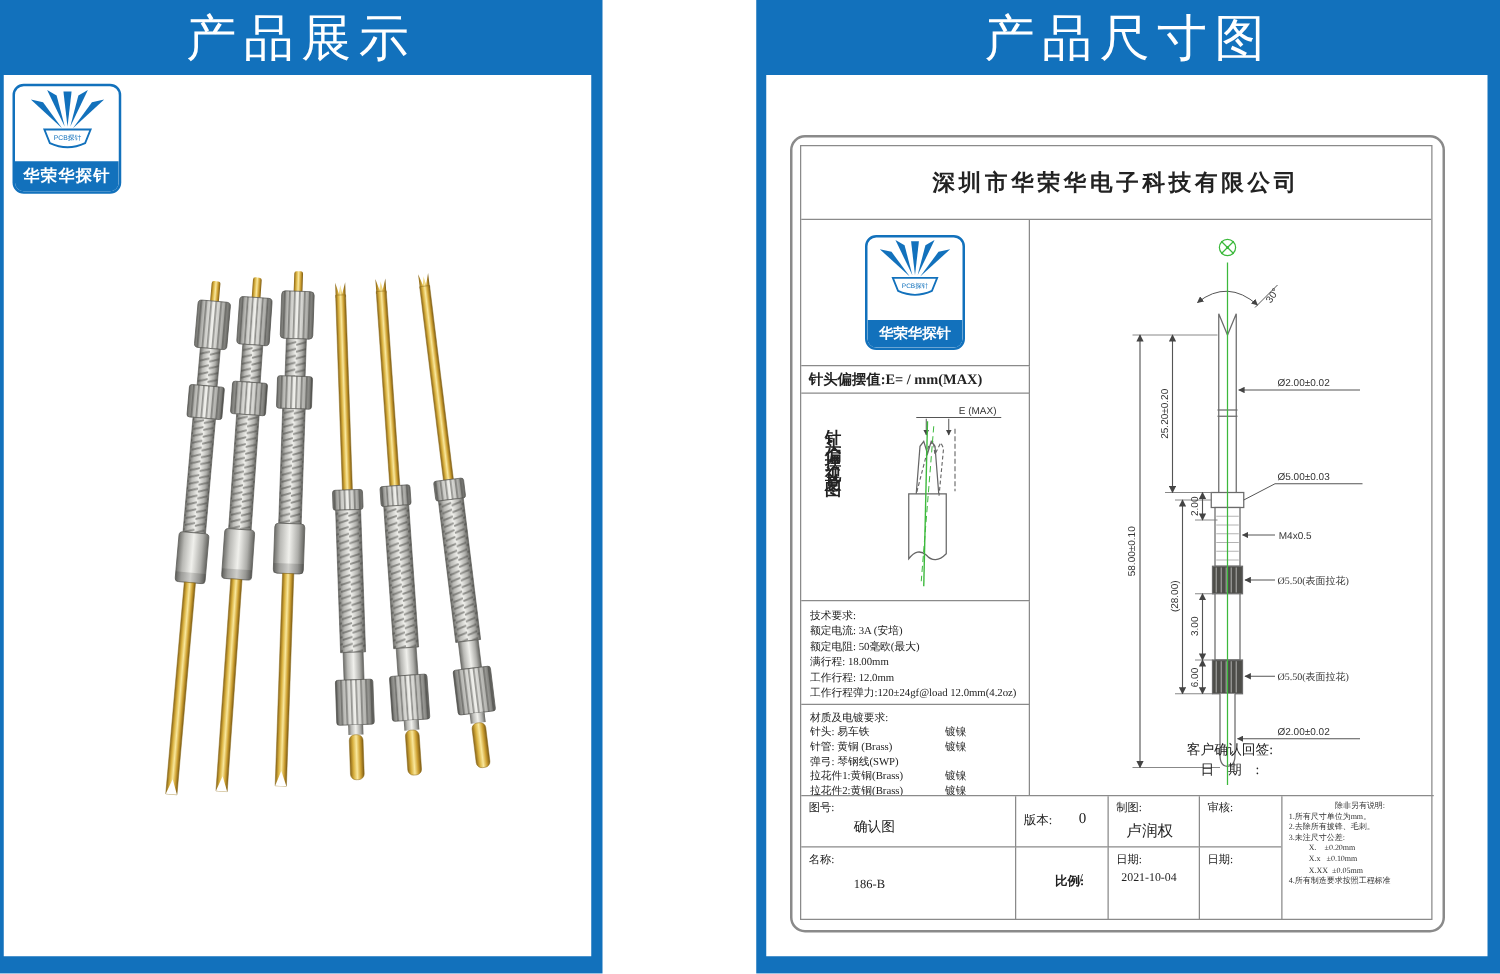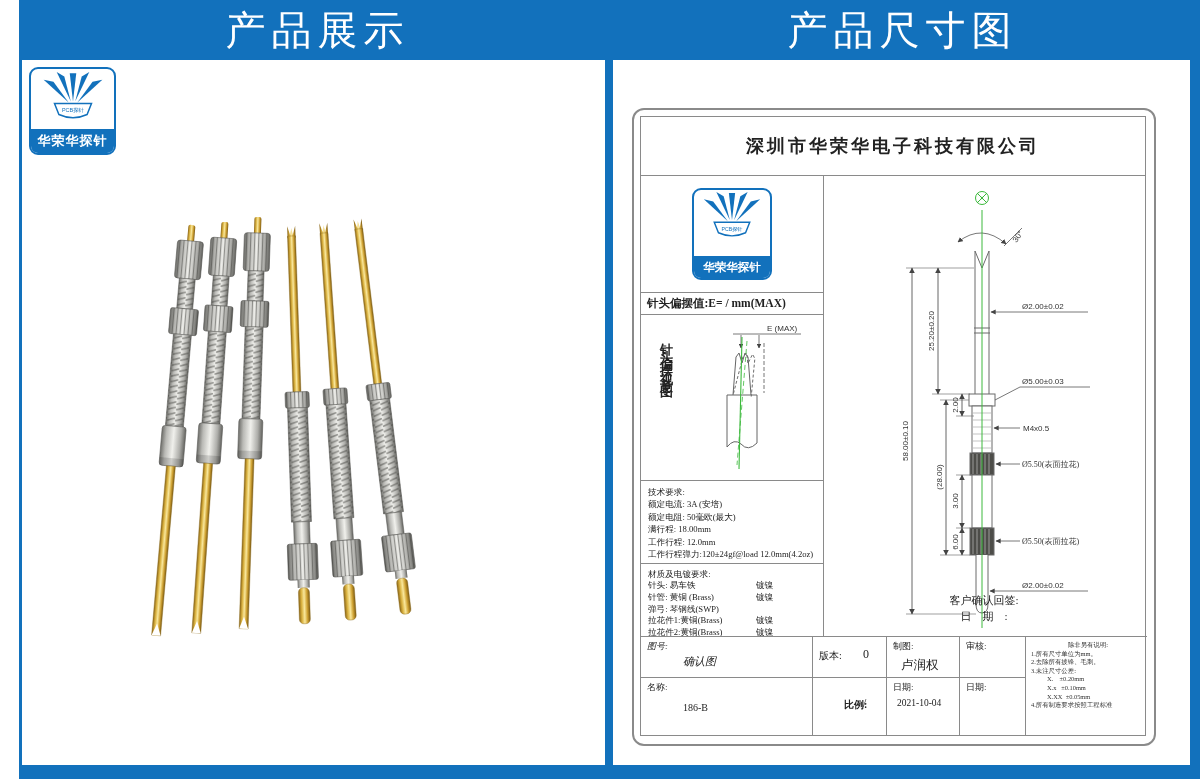--- a/index.html
+++ b/index.html
@@ -1,18 +1,18 @@
 <!DOCTYPE html>
 <html><head>
 <meta charset="utf-8">
 <style>
   html,body{margin:0;padding:0;background:#fff;}
   #page{position:relative;width:1200px;height:779px;background:#fff;font-family:"Liberation Sans",sans-serif;overflow:hidden;}
   .panel{position:absolute;top:0;height:779px;background:#1271bc;}
-  #left-panel{left:0;width:597px;margin-left:19px;}
+  #left-panel{left:0;width:482px;}
   #right-panel{left:605px;width:595px;}
   .panel-header{height:60px;display:flex;align-items:center;justify-content:center;}
   .panel-title{color:#fff;font-size:40px;letter-spacing:6px;font-weight:500;}
   .panel-content{position:absolute;background:#fff;overflow:hidden;}
   #left-panel .panel-content{left:3px;top:60px;right:9px;bottom:14px;}
   #right-panel .panel-content{left:8px;top:60px;right:10px;bottom:14px;}
 
   
   .logo-box{position:absolute;border:2px solid #1271bc;border-radius:9px;background:#fff;overflow:hidden;}
   #left-panel .logo-box{left:7px;top:7px;width:83px;height:84px;}
@@ -318,21 +318,21 @@
               </g>
               <line x1="158" y1="34" x2="158" y2="452" stroke="#3cb93c" stroke-width="1"></line>
             </svg>
             <div class="customer">
               <div>客户确认回签:</div>
               <div>日　期　:</div>
             </div>
           </div>
 
           <div class="tb">
-            <div class="tbc bb" style="left:0;top:0;width:171px;height:41px;font-style:italic;">
+            <div class="tbc bb" style="left:0;top:0;width:171px;height:41px;">
               <span class="lab">图号:</span>
               <span style="position:absolute;left:42px;top:17px;font-size:11px;">确认图</span>
             </div>
             <div class="tbc" style="left:0;top:41px;width:171px;height:58px;">
               <span class="lab">名称:</span>
               <span style="position:absolute;left:42px;top:24px;font-size:10px;">186-B</span>
             </div>
             <div class="tbc bl bb" style="left:171px;top:0;width:74px;height:41px;">
               <span style="position:absolute;left:6px;top:12px;font-size:10px;font-weight:normal;">版本:</span>
               <span style="position:absolute;left:50px;top:10px;font-size:12px;">0</span>

